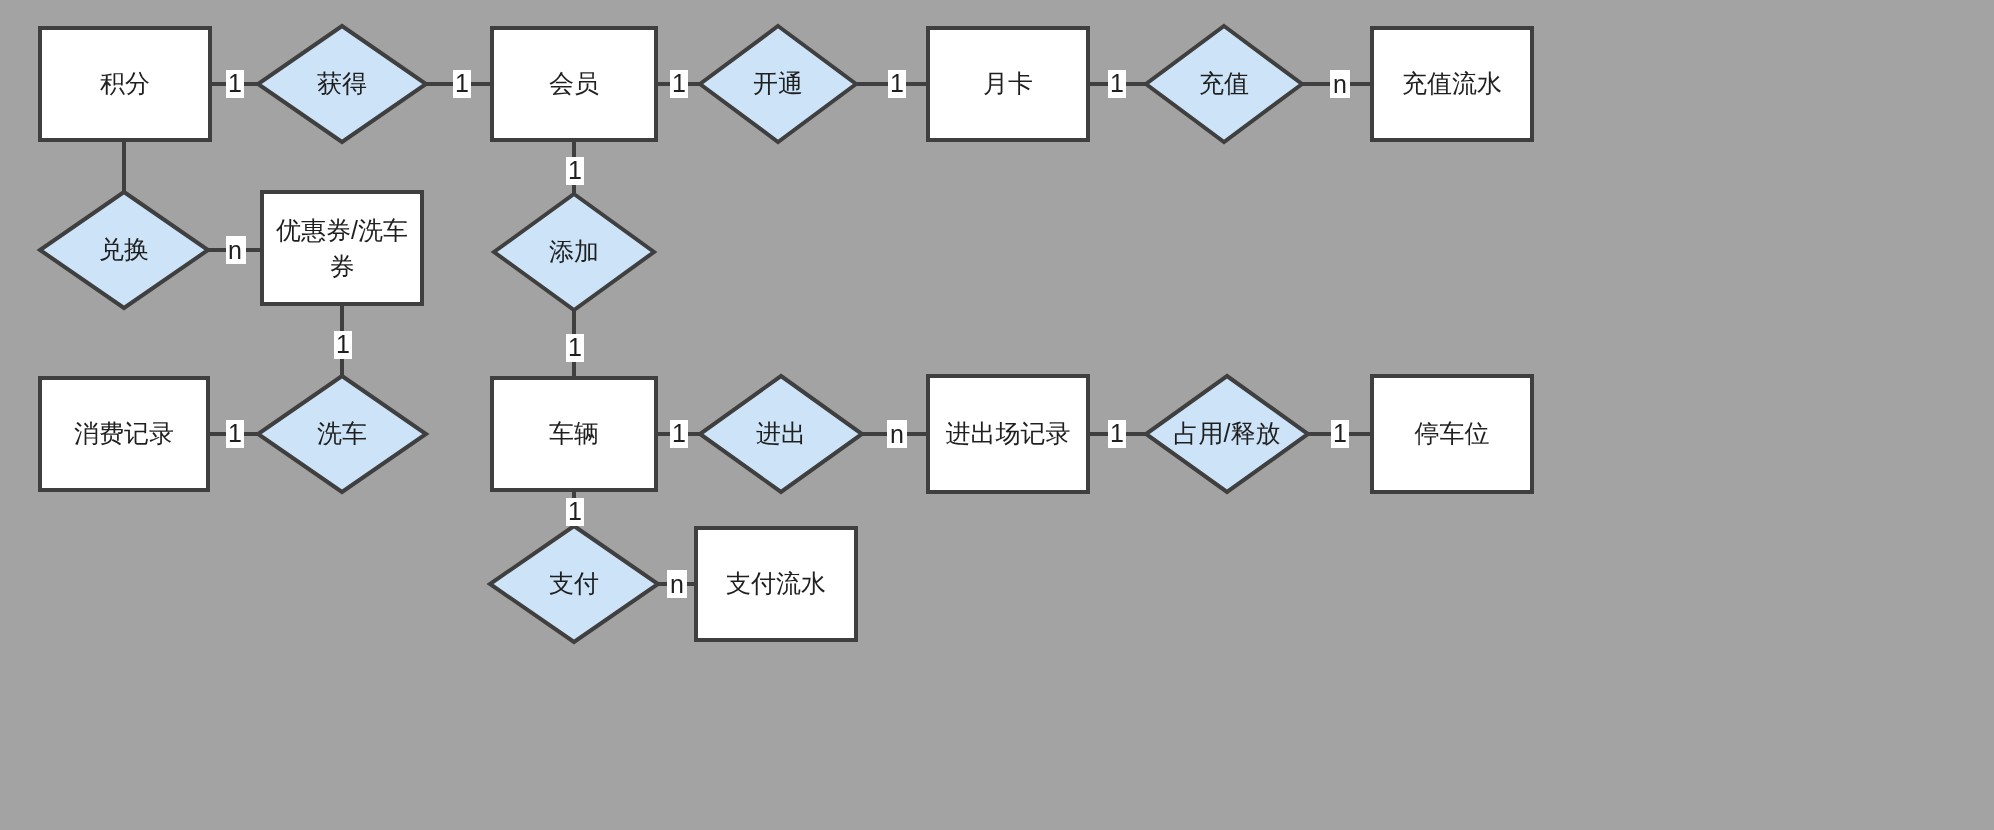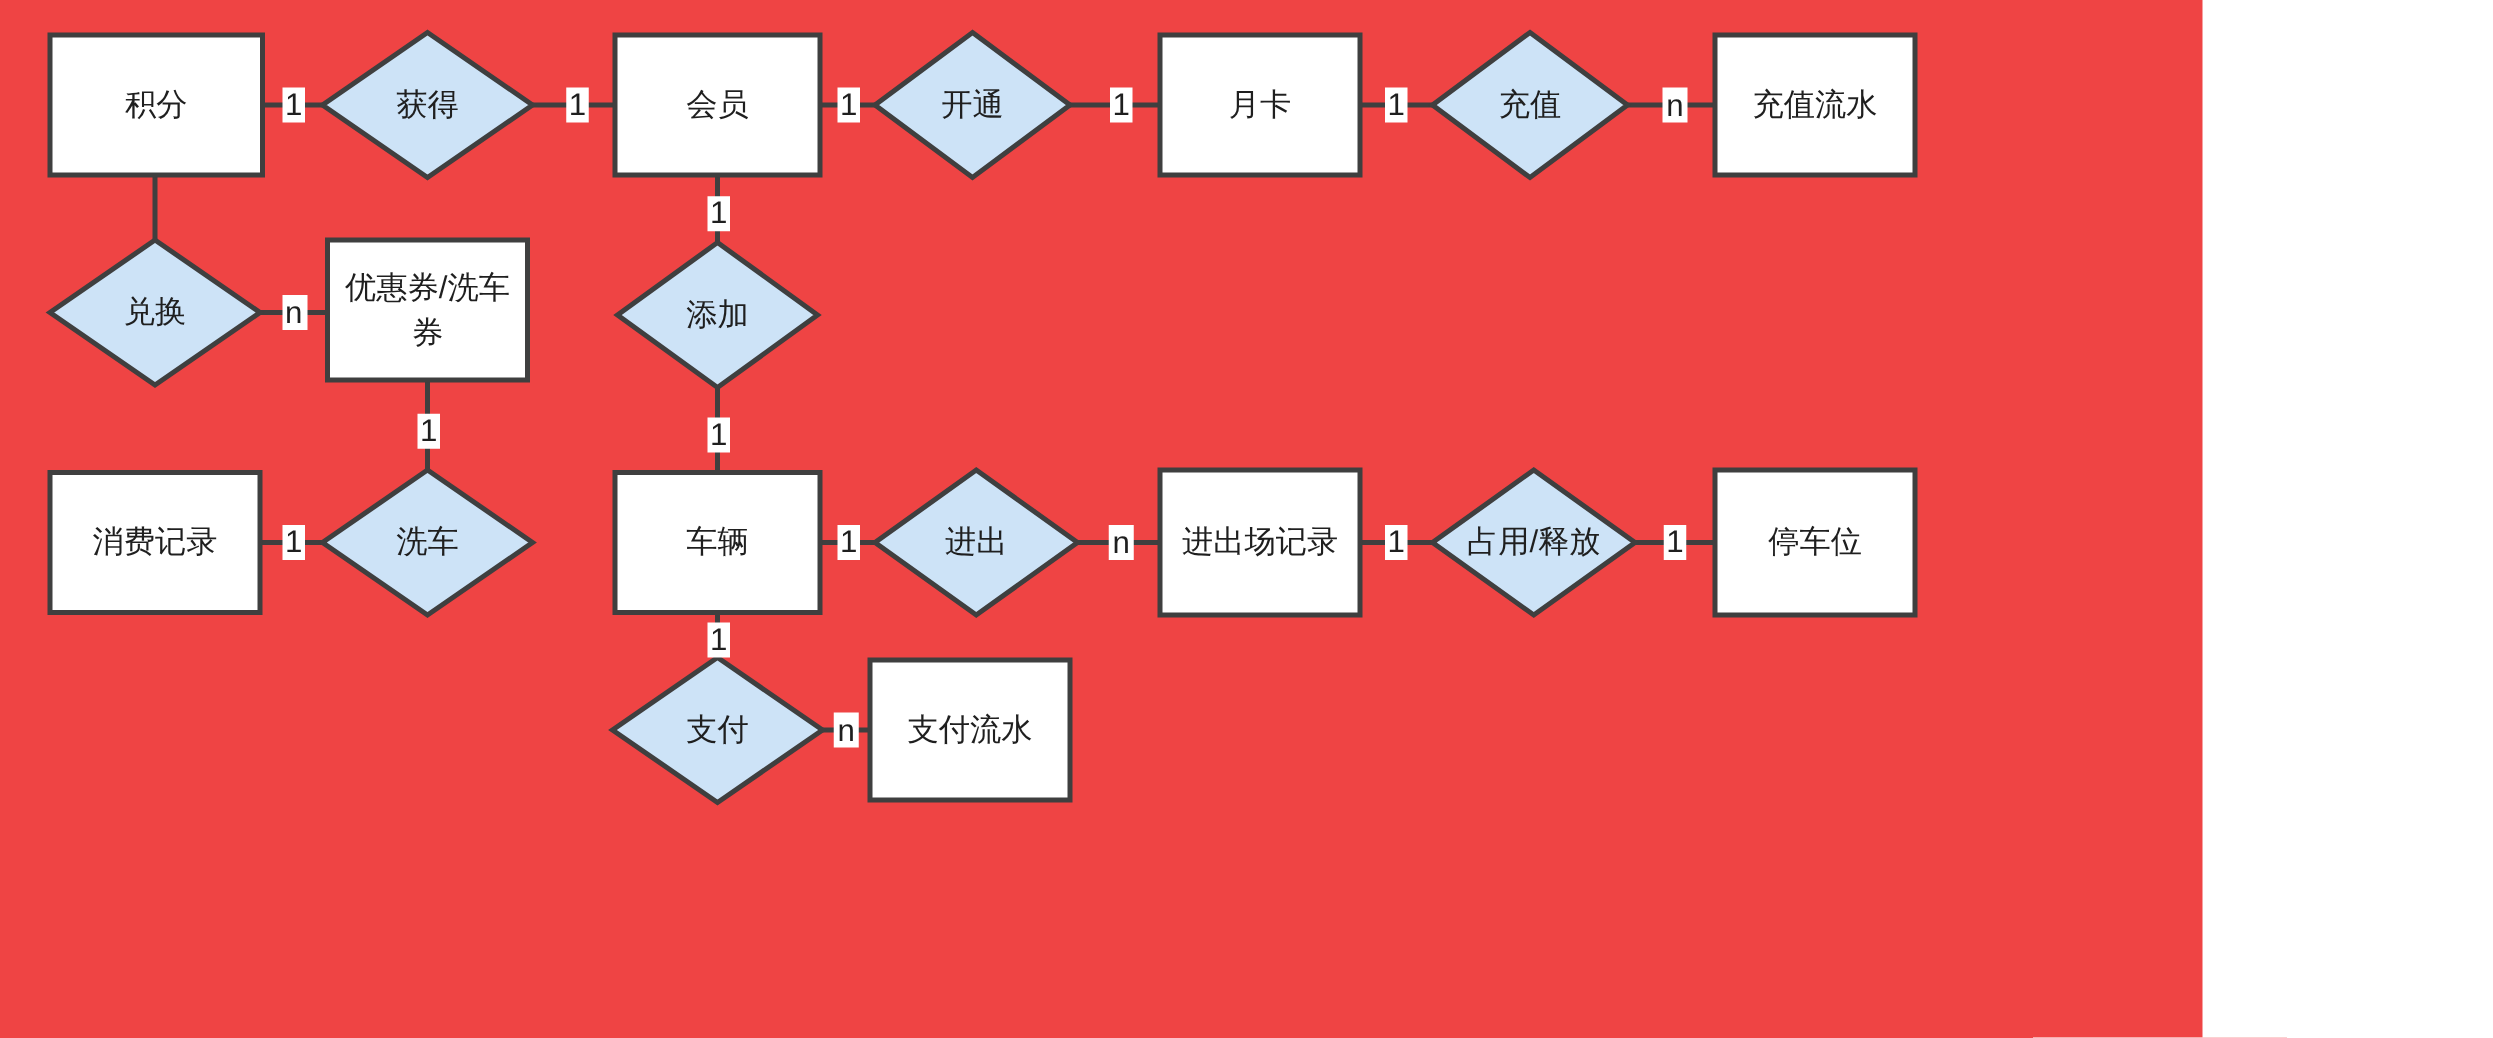--- a/index.html
+++ b/index.html
@@ -8,23 +8,23 @@
     background: #ffffff;
   }
   body {
     width: 1994px;
     height: 830px;
     font-family: "Liberation Sans", "DejaVu Sans", sans-serif;
     overflow: hidden;
   }
   #canvas {
     position: relative;
-    width: 1762px;
+    width: 1994px;
     height: 830px;
-    background: #ef4444;
+    background: #a3a3a3;
   }
   svg#er {
     position: absolute;
     top: 0;
     left: 0;
     width: 1994px;
     height: 830px;
   }
   .entity-rect {
     fill: #ffffff;

